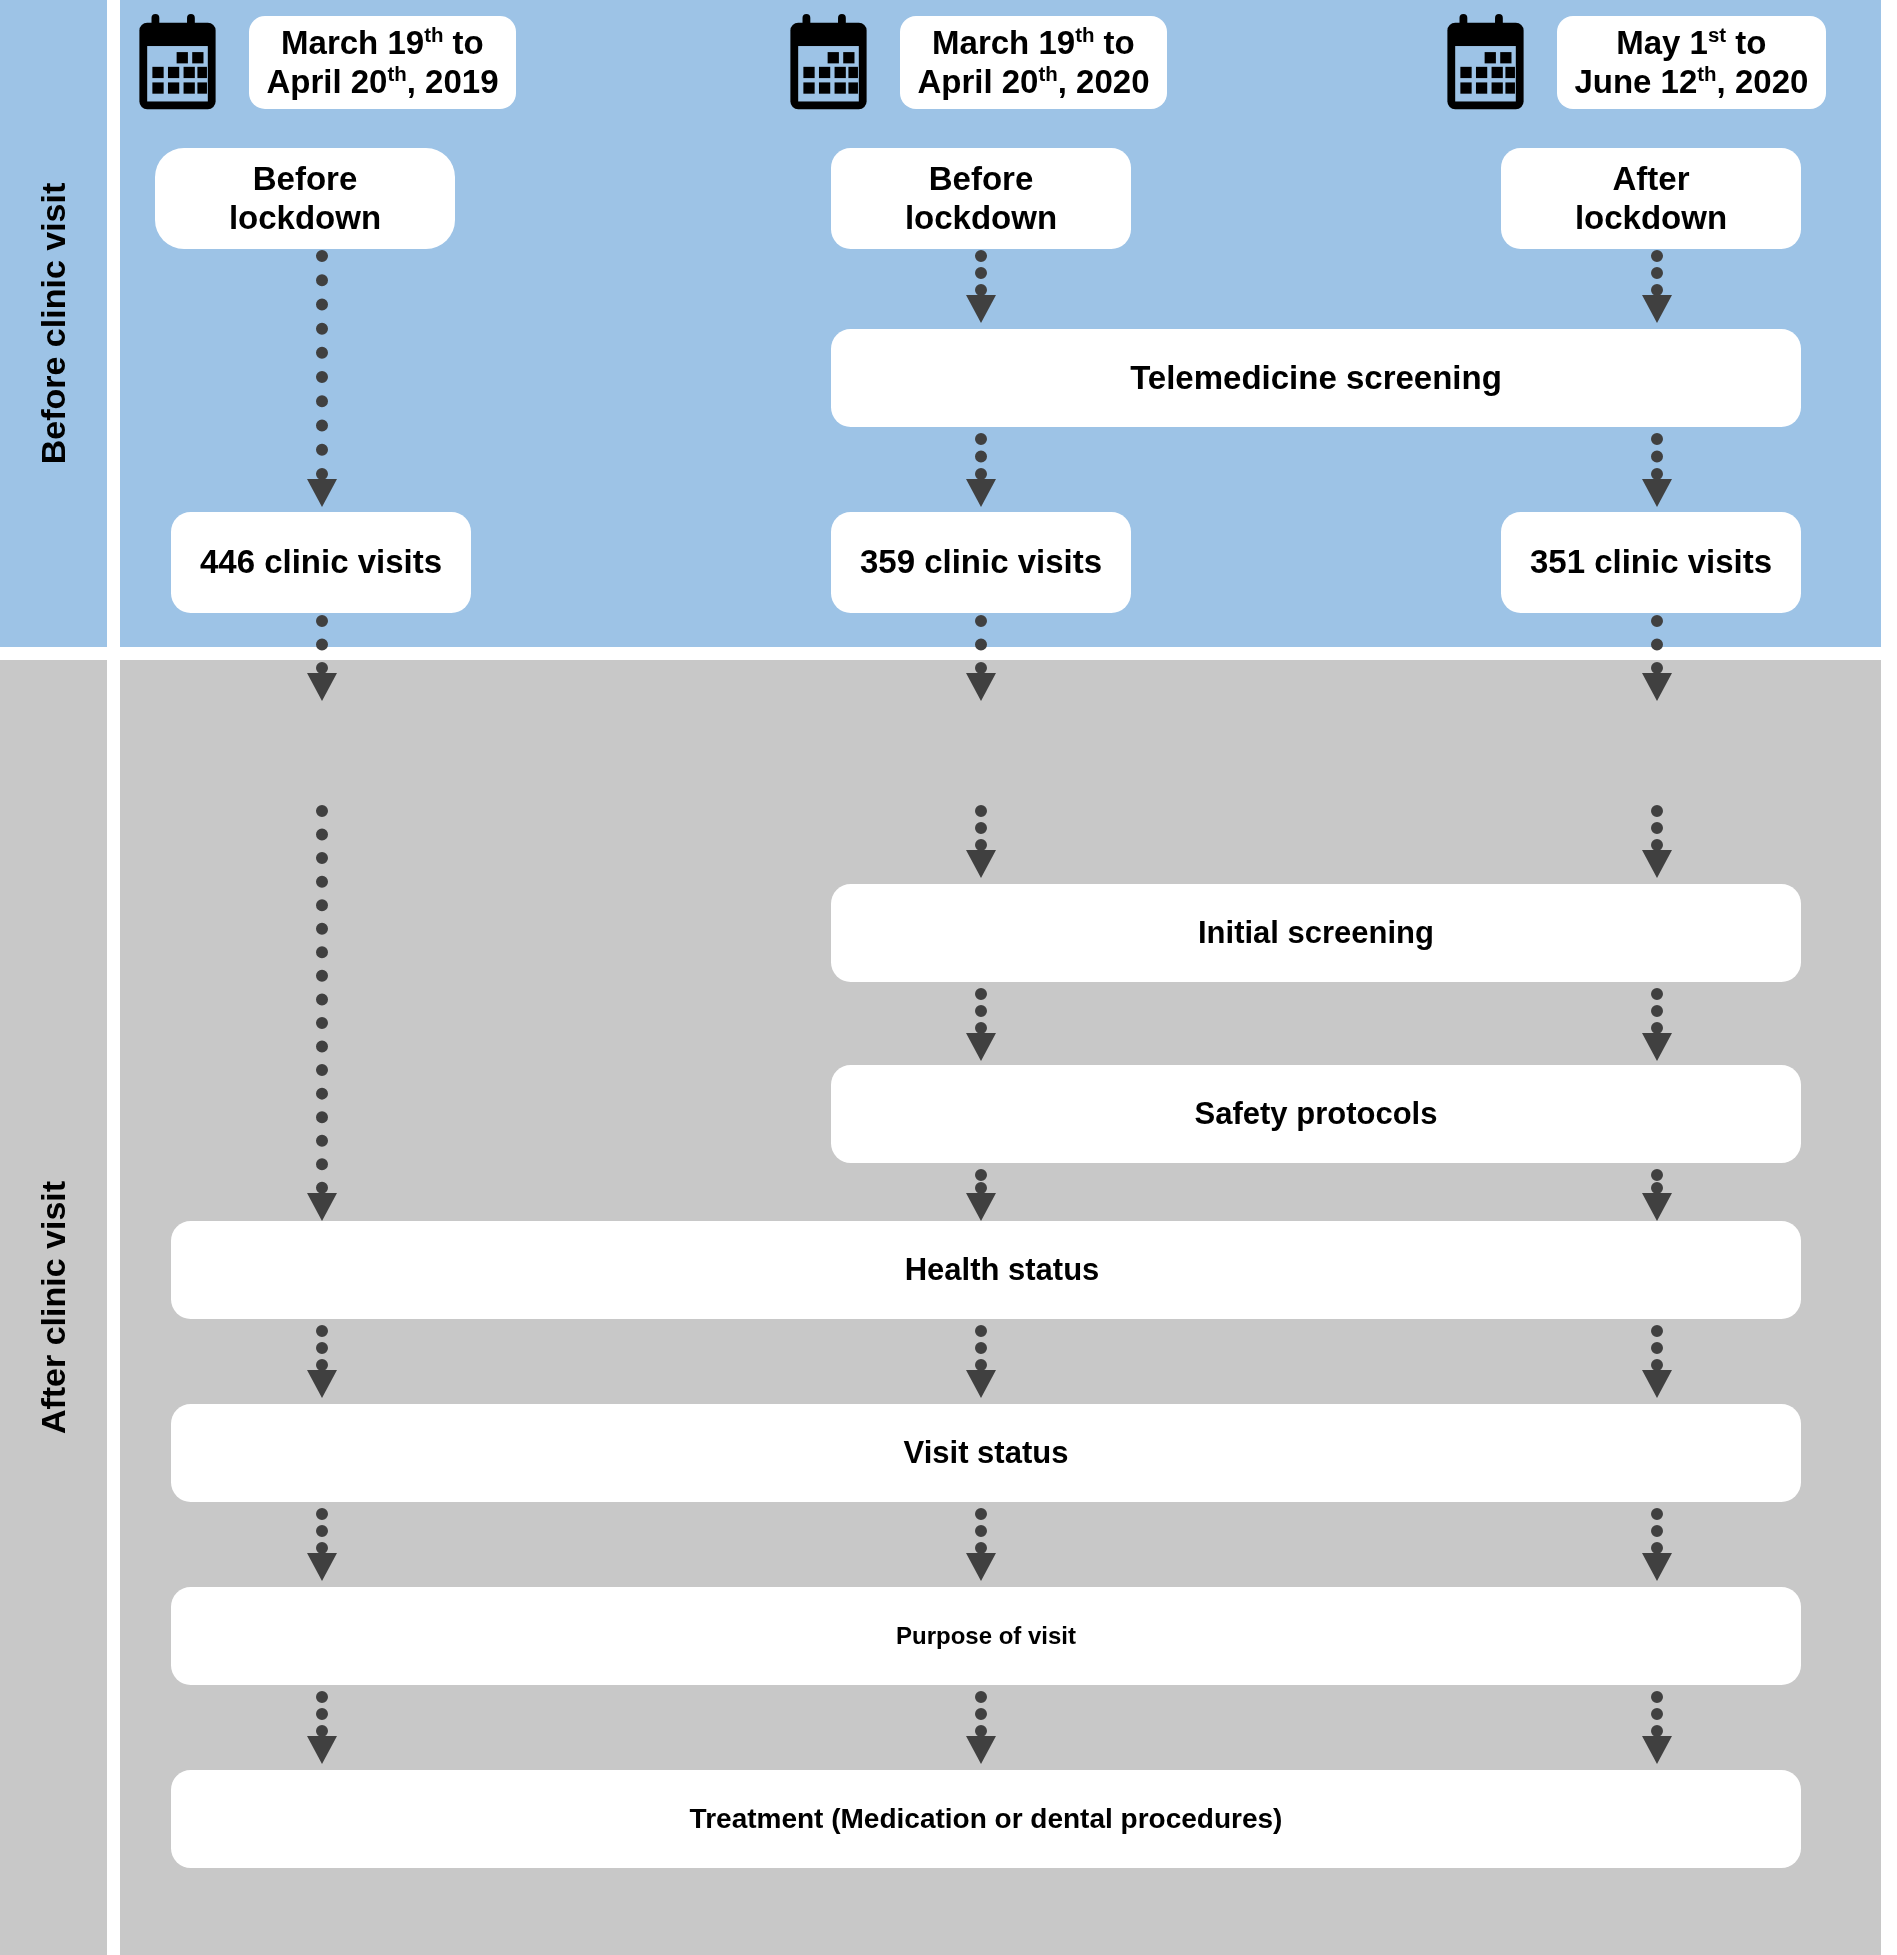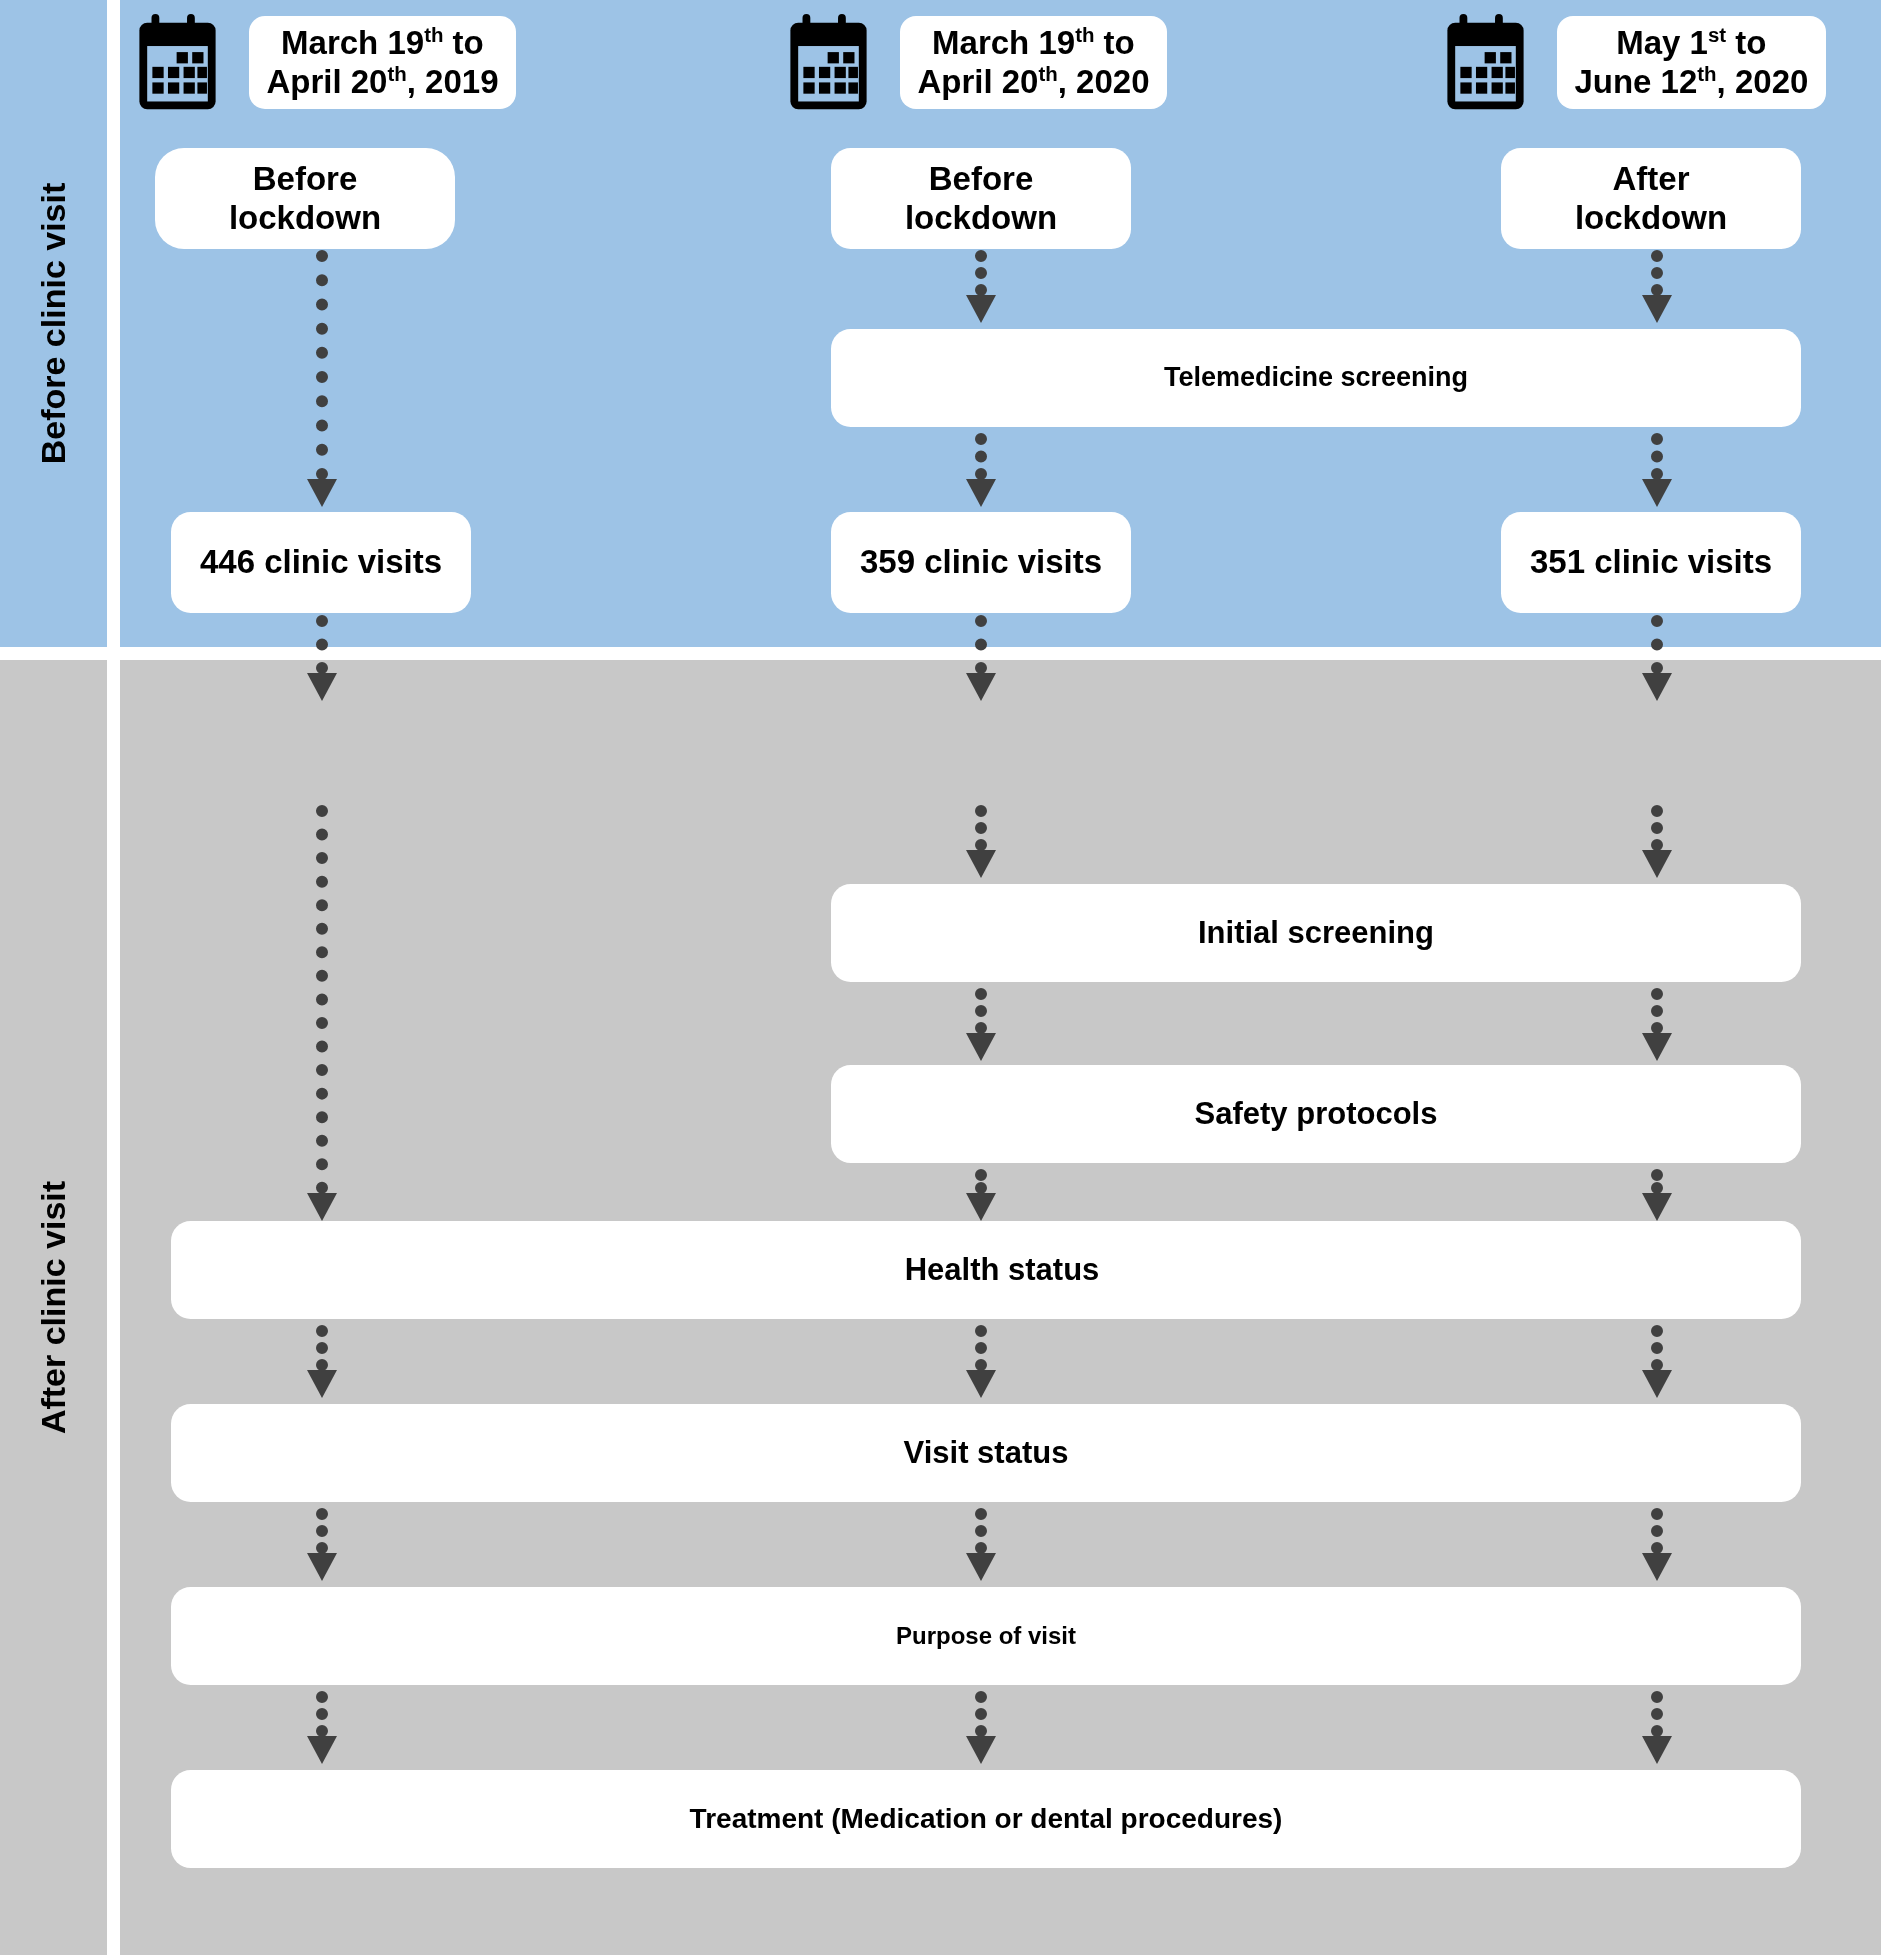--- a/index.html
+++ b/index.html
@@ -193,21 +193,21 @@
 
   <div class="arrow" style="left:975px; top:250px; height:73px;">
     <div class="stem"></div>
       <div class="head"></div>
   </div>
   <div class="arrow" style="left:1651px; top:250px; height:73px;">
     <div class="stem"></div>
       <div class="head"></div>
   </div>
 
-  <div class="node stage-box" style="left:831px; top:329px; width:970px; height:98px; font-size:27px;">
+  <div class="node stage-box" style="left:831px; top:329px; width:970px; height:98px; font-size:33px;">
     <span>Telemedicine screening</span>
   </div>
 
   <div class="arrow" style="left:316px; top:250px; height:257px;">
     <div class="stem"></div>
       <div class="head"></div>
   </div>
   <div class="arrow" style="left:975px; top:433px; height:74px;">
     <div class="stem"></div>
       <div class="head"></div>

